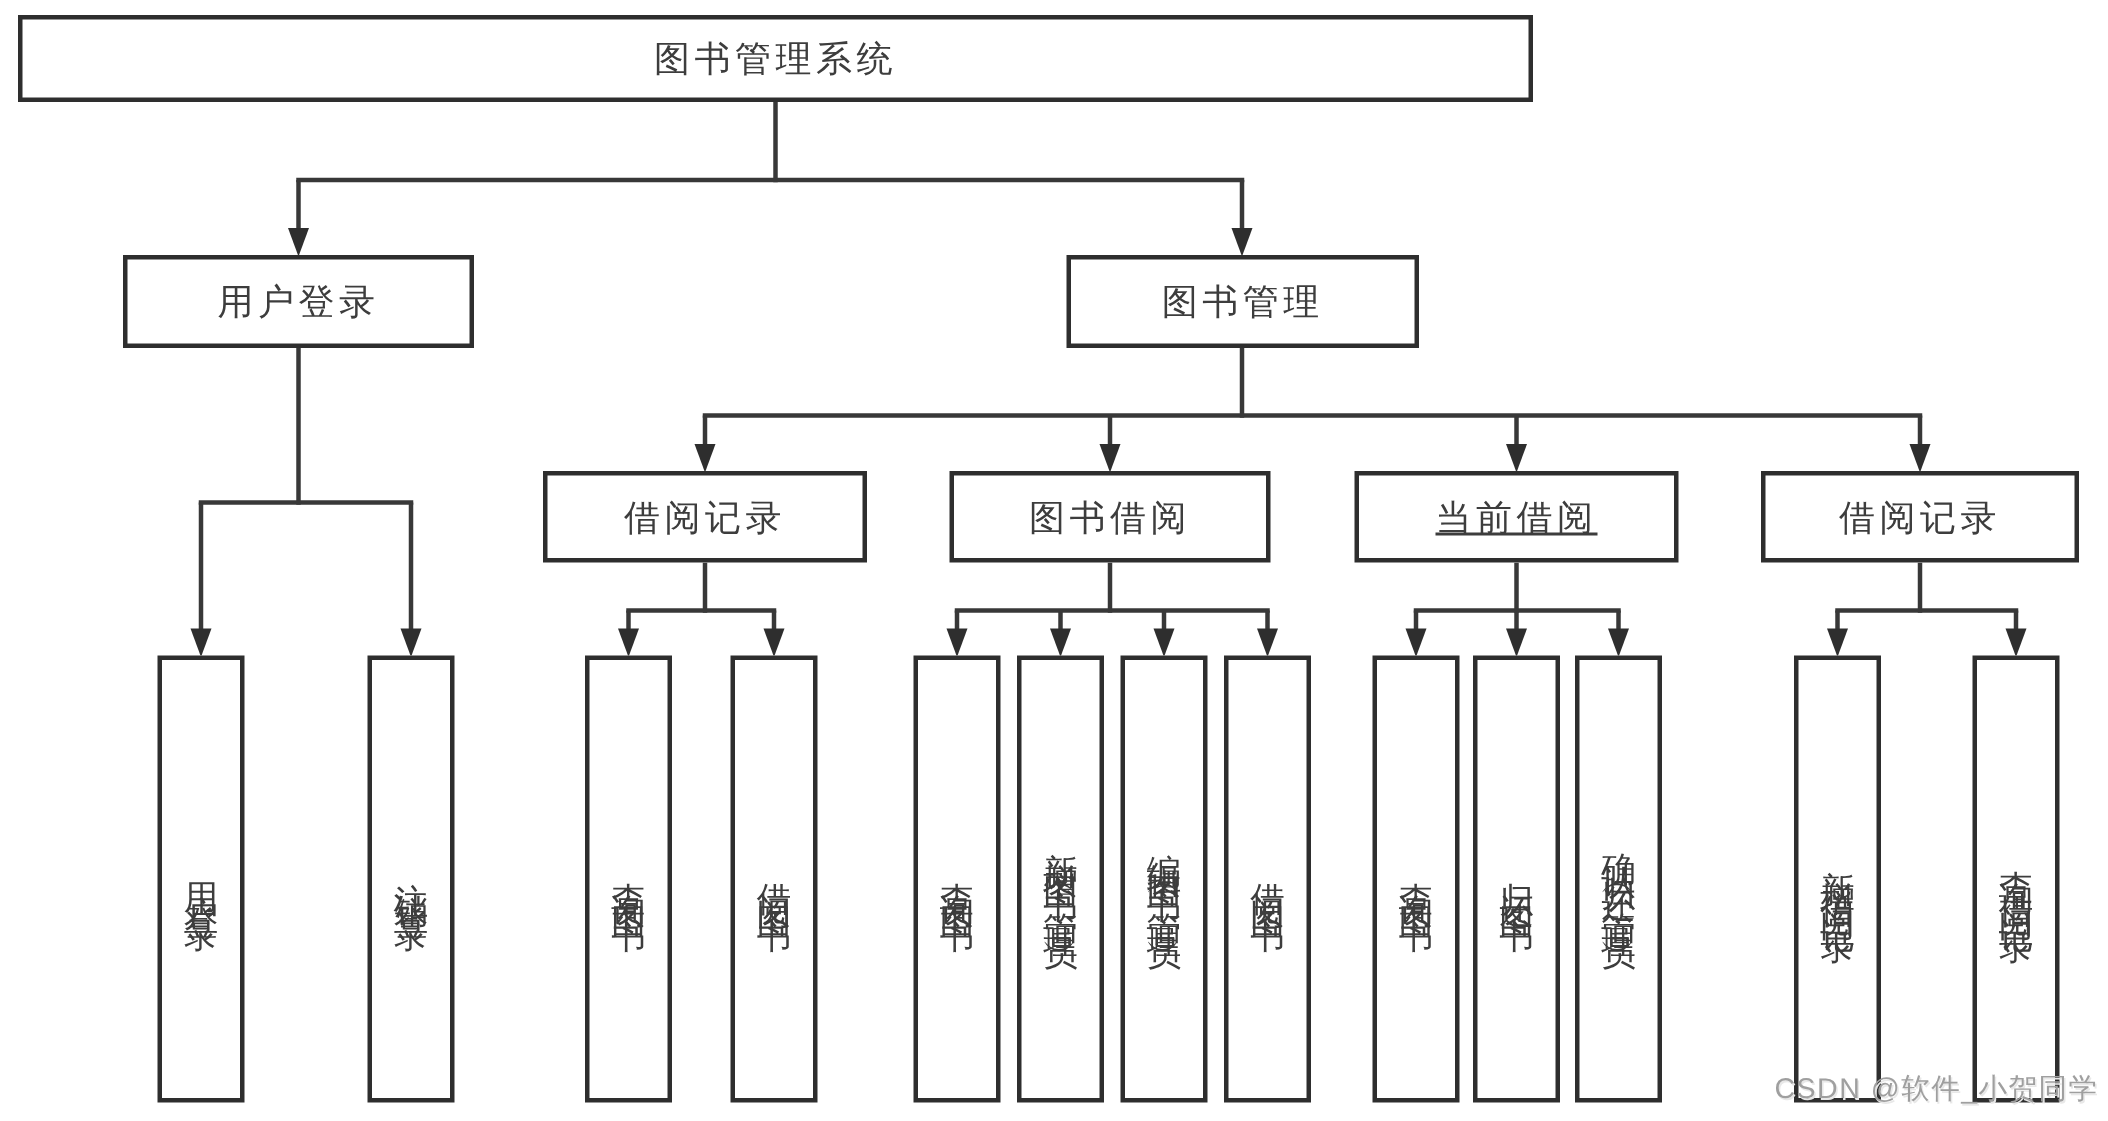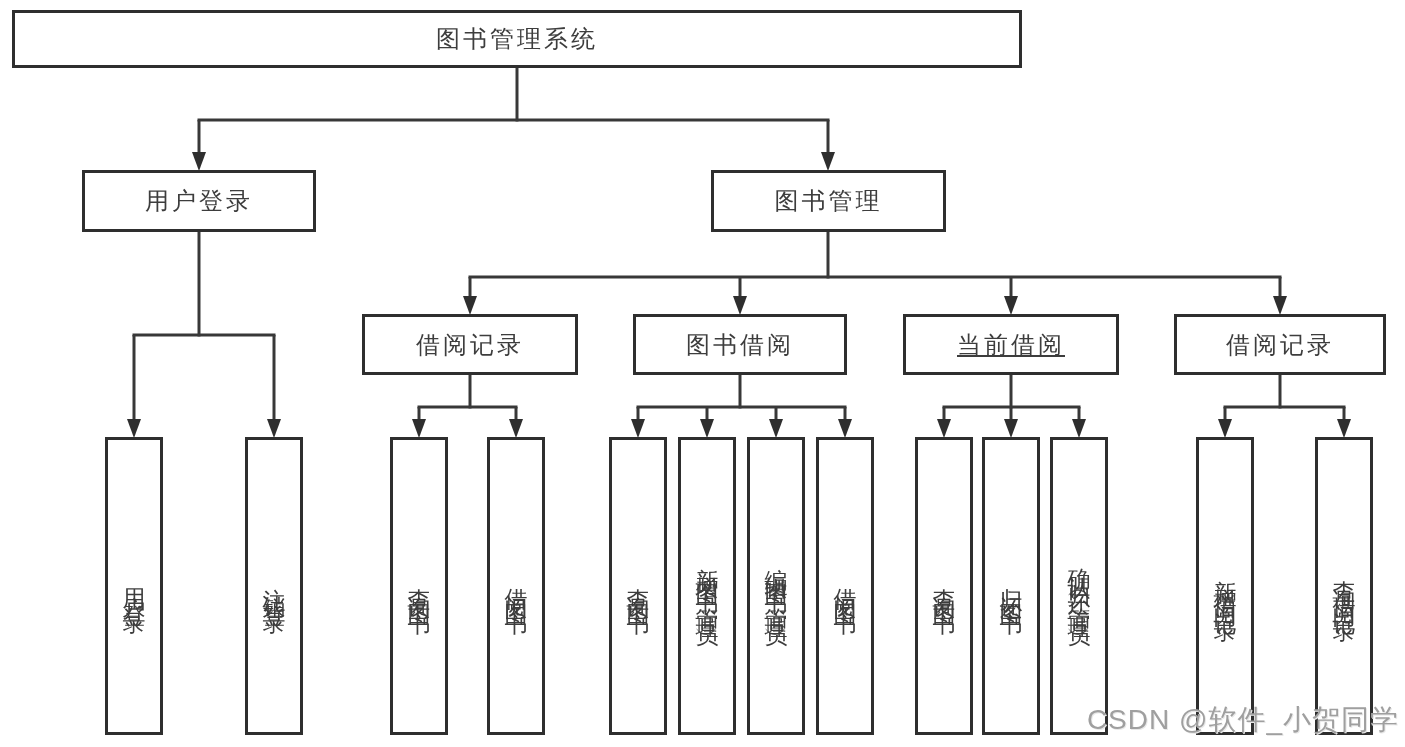--- a/index.html
+++ b/index.html
@@ -28,21 +28,21 @@
   #n-current{left:903px;top:314px;width:216px;height:61px;text-decoration:underline;}
   #n-records{left:1174px;top:314px;width:212px;height:61px;}
   #l-login{left:105px;}   #l-logout{left:245px;}
   #l-query1{left:390px;}  #l-borrow1{left:487px;}
   #l-query2{left:609px;}  #l-add-book{left:678px;}
   #l-edit-book{left:747px;} #l-borrow2{left:816px;}
   #l-query3{left:915px;}  #l-return{left:982px;}
   #l-confirm{left:1050px;} #l-add-rec{left:1196px;} #l-query-rec{left:1315px;}
   .watermark{
     position:absolute;right:6px;bottom:8px;z-index:5;
-    font-size:28px;letter-spacing:1px;color:#9f9f9f;
+    font-size:19px;letter-spacing:1px;color:#9f9f9f;
     text-shadow:1px 1px 0 #e8e8e8;white-space:nowrap;margin-top:44px;
   }
 </style>
 </head>
 <body>
 
 <div class="canvas">
 
   <svg class="wires" width="1405" height="747" viewBox="0 0 1405 747">
     <g stroke="#383838" stroke-width="3" fill="none">

